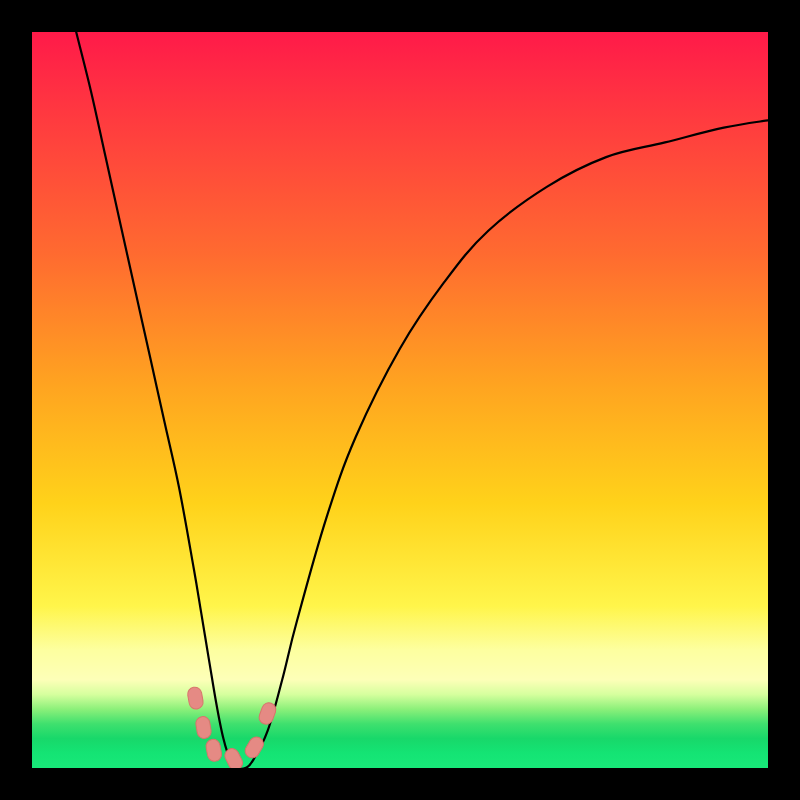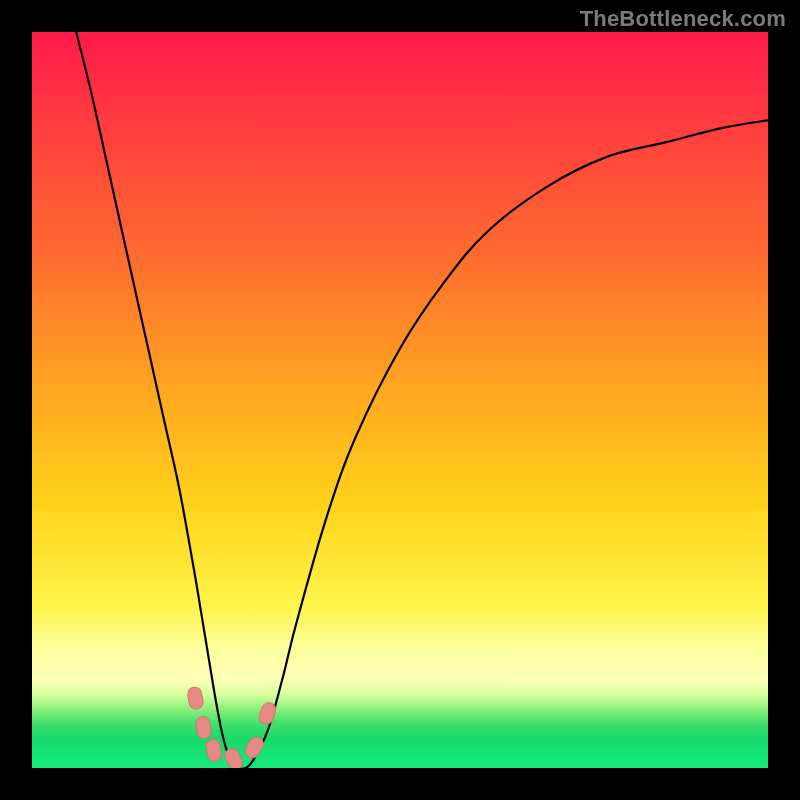--- a/index.html
+++ b/index.html
@@ -69,21 +69,20 @@
   .dot {
     fill: #e58a84;
     stroke: #d8746c;
     stroke-width: 1;
   }
 </style>
 </head>
 <body>
 
 <div class="outer">
-  <div class="watermark">TheBottleneck.com</div>
 
   <div class="plot">
     <svg class="curve" viewBox="0 0 736 736">
       <path id="curve-path" d="M 44.2 0.0 C 46.8 10.6, 53.6 36.4, 58.9 58.9 C 64.2 81.4, 68.3 101.3, 73.6 125.1 C 78.9 149.0, 83.0 167.5, 88.3 191.4 C 93.6 215.2, 97.7 233.8, 103.0 257.6 C 108.3 281.4, 112.5 300.0, 117.8 323.8 C 123.1 347.7, 127.2 366.2, 132.5 390.1 C 137.8 413.9, 141.9 429.8, 147.2 456.3 C 152.5 482.8, 157.9 514.8, 161.9 537.3 C 165.9 559.8, 166.6 565.5, 169.3 581.4 C 171.9 597.3, 174.0 609.7, 176.6 625.6 C 179.3 641.5, 181.4 655.2, 184.0 669.8 C 186.6 684.3, 188.7 696.0, 191.4 706.6 C 194.0 717.2, 196.1 723.3, 198.7 728.6 C 201.4 733.9, 203.4 734.7, 206.1 736.0 C 208.7 737.3, 210.8 737.3, 213.4 736.0 C 216.1 734.7, 216.8 735.3, 220.8 728.6 C 224.8 722.0, 230.2 713.8, 235.5 699.2 C 240.8 684.6, 244.9 667.6, 250.2 647.7 C 255.5 627.8, 257.0 617.9, 265.0 588.8 C 272.9 559.7, 283.8 518.9, 294.4 485.8 C 305.0 452.6, 310.6 435.3, 323.8 404.8 C 337.1 374.3, 352.1 344.3, 368.0 316.5 C 383.9 288.7, 396.3 271.4, 412.2 250.2 C 428.1 229.0, 437.8 215.9, 456.3 198.7 C 474.9 181.5, 494.0 167.8, 515.2 154.6 C 536.4 141.3, 552.9 133.1, 574.1 125.1 C 595.3 117.2, 611.8 115.7, 633.0 110.4 C 654.2 105.1, 673.3 99.7, 691.8 95.7 C 710.4 91.7, 728.1 89.6, 736.0 88.3"></path>
       <g id="markers">
           <rect x="152.4" y="659.1" width="22" height="14" rx="7" ry="7" class="dot" transform="rotate(80.0 163.4 666.1)"></rect>
           <rect x="160.5" y="688.5" width="22" height="14" rx="7" ry="7" class="dot" transform="rotate(80.5 171.5 695.5)"></rect>
           <rect x="170.8" y="711.3" width="22" height="14" rx="7" ry="7" class="dot" transform="rotate(79.7 181.8 718.3)"></rect>
           <rect x="190.7" y="720.2" width="22" height="14" rx="7" ry="7" class="dot" transform="rotate(63.4 201.7 727.2)"></rect>
           <rect x="211.3" y="708.4" width="22" height="14" rx="7" ry="7" class="dot" transform="rotate(-59.0 222.3 715.4)"></rect>

